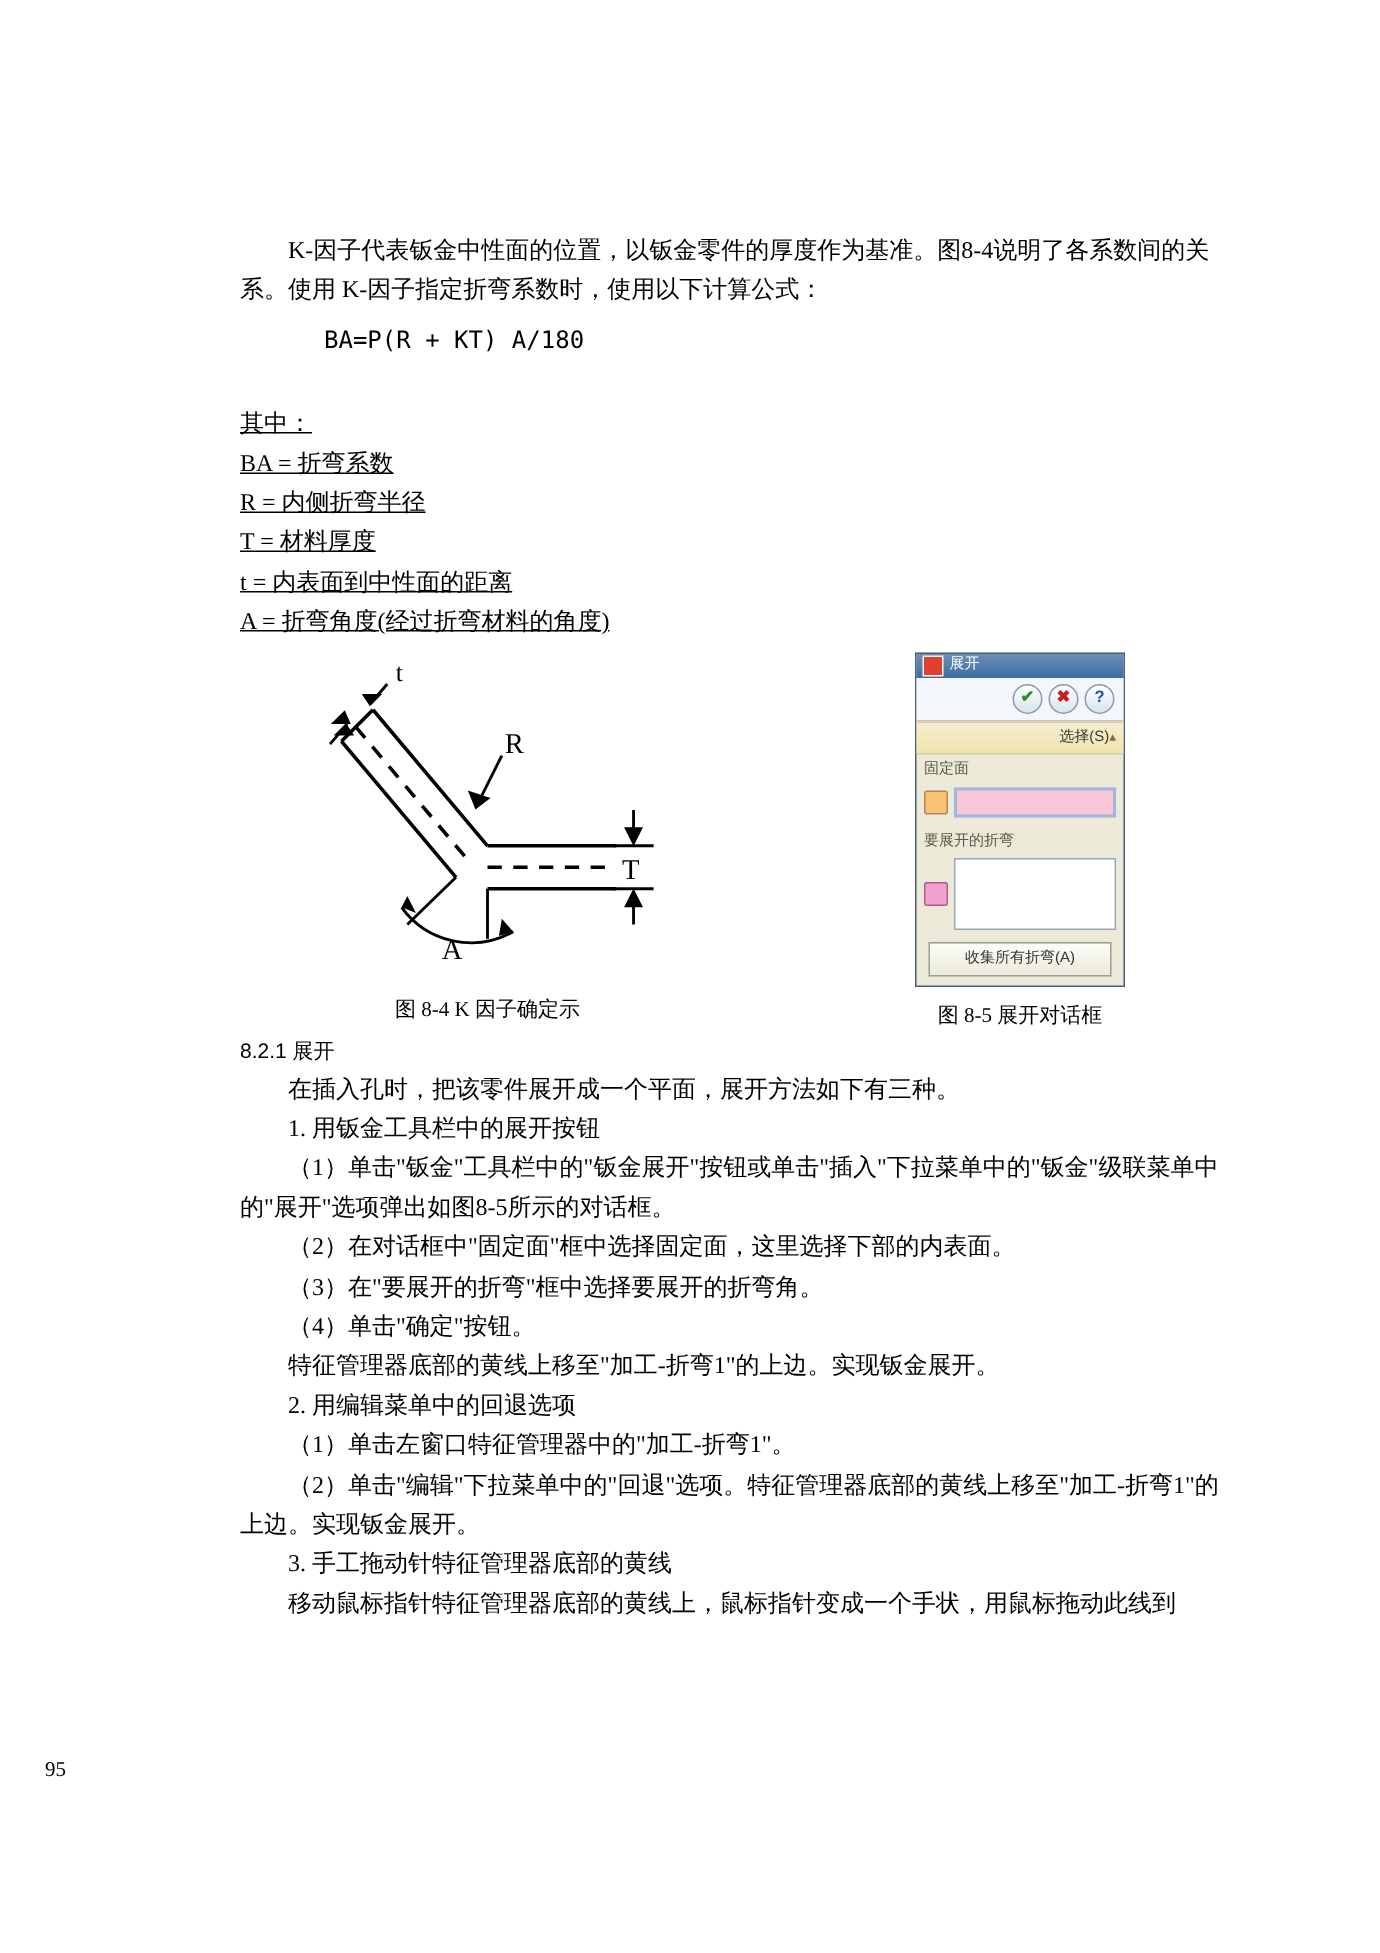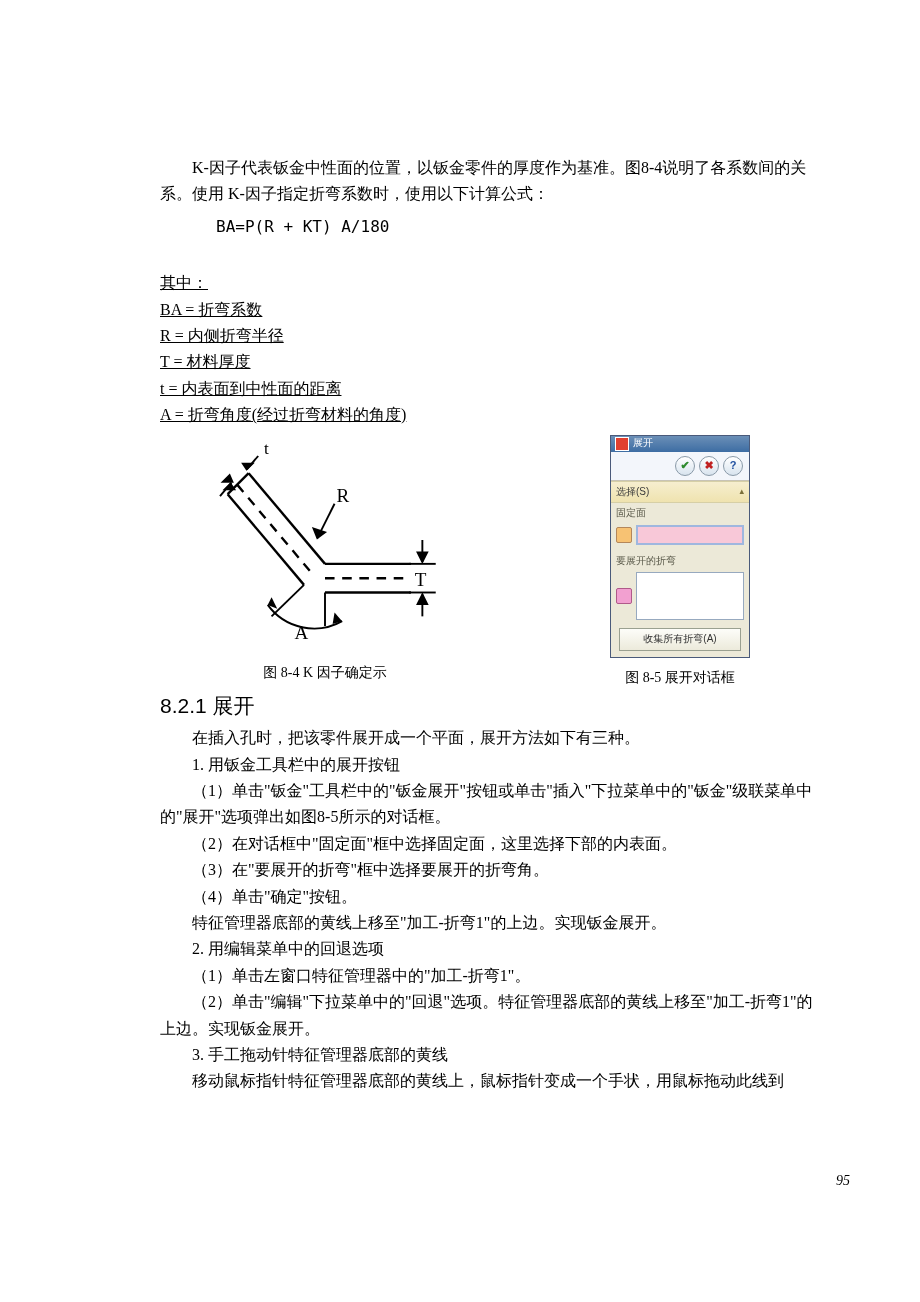--- a/index.html
+++ b/index.html
@@ -36,33 +36,32 @@
   .figcell-right { width: 200px; text-align: center; margin-right: 40px;}
   .caption {
     font-size: 14px;
     margin-top: 8px;
   }
   .section-h2 {
     font-size: 17px;
     margin: 28px 0 24px 0;
   }
   .section-h3 {
-    font-size: 21px;
+    font-size: 14px;
     font-family: "SimHei", "黑体", sans-serif;
     margin: 0 0 2px 0;
   }
   .body-indent { text-indent: 2em; }
   .pagenum {
     position: absolute;
     bottom: 110px;
     left: 0;
     width: 820px;
-    text-align: right;
+    text-align: left;
     font-size: 14px;
-    font-style: italic;
   }
 
   
   .dialog {
     width: 138px;
     margin: 0 auto;
     border: 1px solid #4a5a7a;
     background: #ece9d8;
     font-family: "Microsoft YaHei", "SimSun", sans-serif;
     font-size: 10px;
@@ -99,21 +98,21 @@
     font-size:11px;font-weight:bold;
   }
   .ok { color:#2e8b2e; }
   .cancel { color:#c02020; }
   .help { color:#2050a0; }
   .sect-head {
     background: linear-gradient(#f6eecf,#efe3af);
     padding: 2px 5px;
     border-top: 1px solid #d6cfa6;
     border-bottom: 1px solid #d6cfa6;
-    display:flex; justify-content:space-between; align-items:center;
+    display:flex; justify-content:flex-end; align-items:center;
     color:#3a3a3a;
   }
   .sect-head .tri { color:#7a6f3a; font-size:9px; }
   .field {
     padding: 3px 5px 6px 5px;
     font-family: Liberation Mono, monospace;
   }
   .lbl { color:#5a5a4a; margin-bottom:2px; }
   .row { display:flex; align-items:center; gap:4px; }
   .pick {

